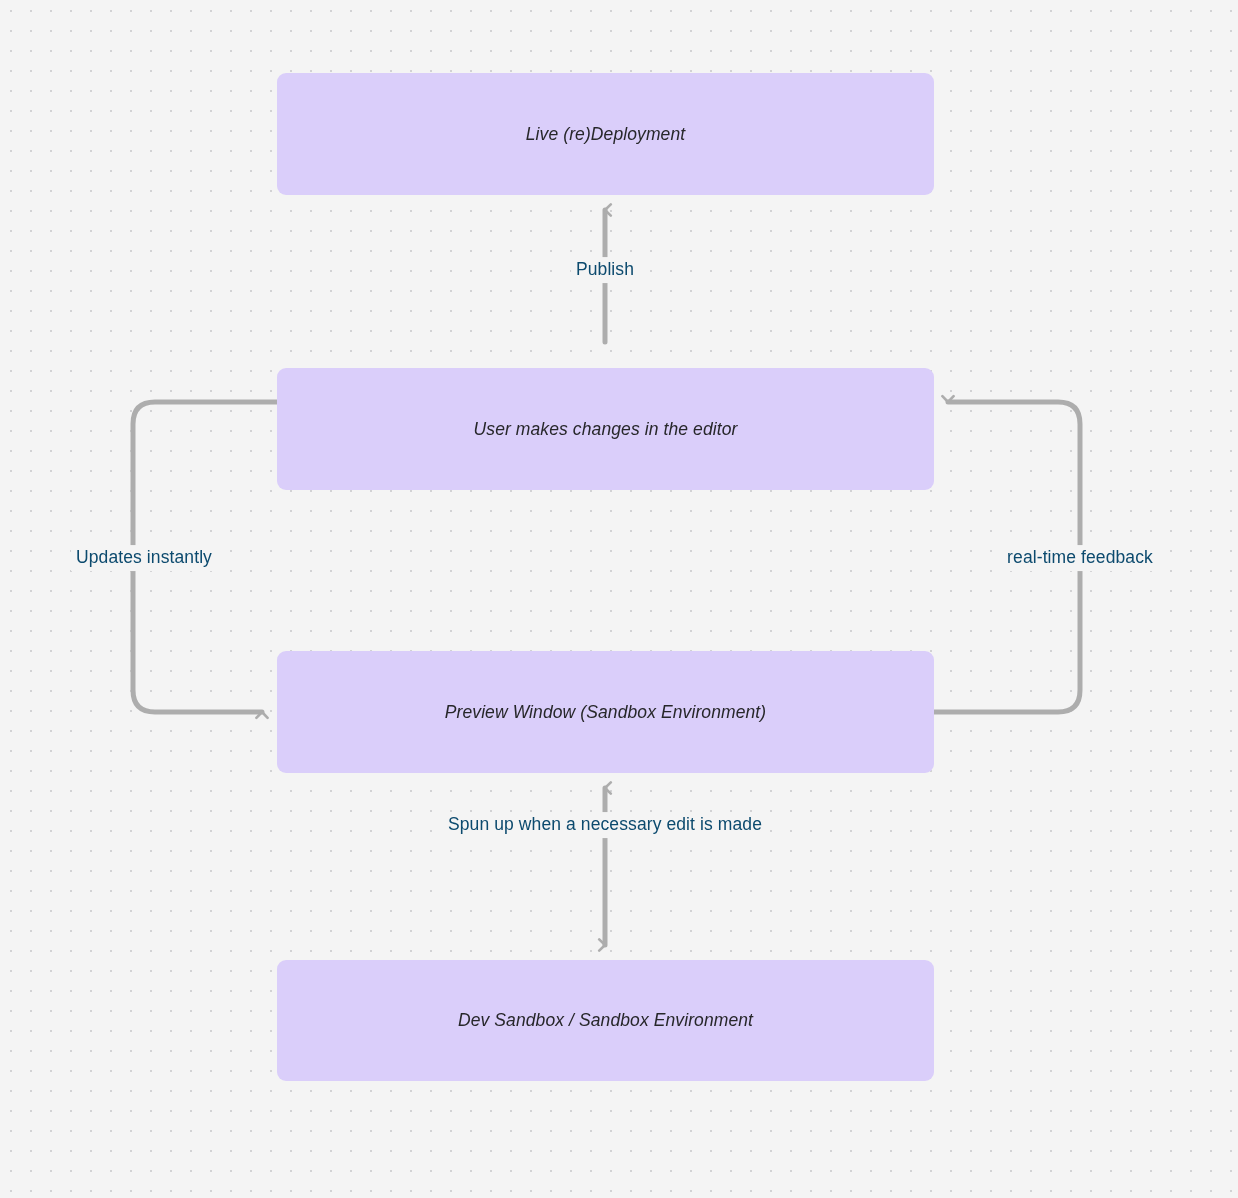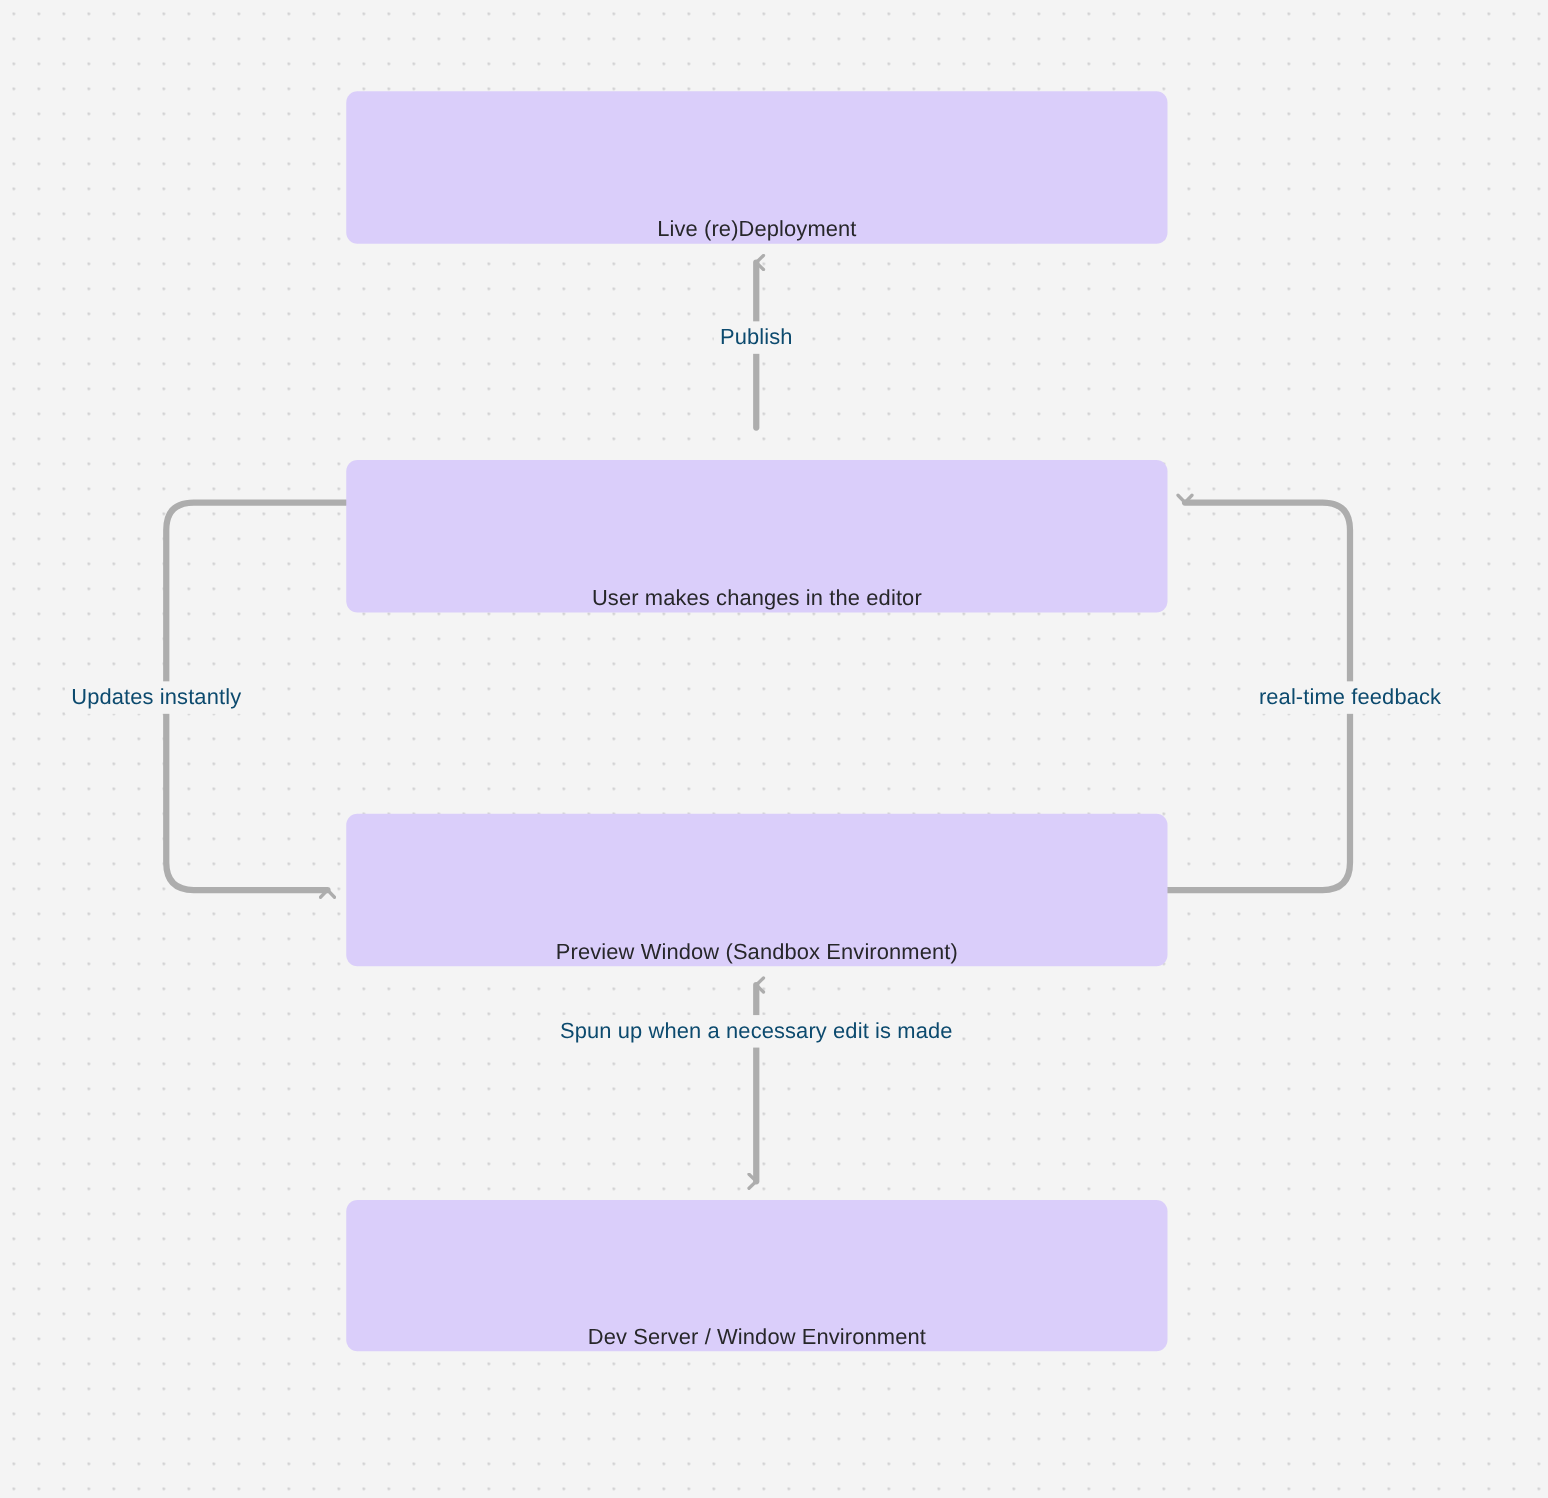--- a/index.html
+++ b/index.html
@@ -27,23 +27,24 @@
     top: 0;
     width: 1238px;
     height: 1198px;
     pointer-events: none;
   }
   .node {
     position: absolute;
     background: #DACEFA;
     border-radius: 9px;
     display: flex;
-    align-items: flex-end;
+    align-items: center;
     justify-content: center;
     box-sizing: border-box;
+    font-style: italic;
   }
   .node-label {
     font-size: 17.5px;
     color: #27272a;
     letter-spacing: 0.1px;
     text-align: center;
     line-height: 1.3;
     white-space: nowrap;
   }
   .edge-label {
@@ -93,24 +94,24 @@
 
   <div class="node" style="left:277px; top:342px; width:657px; height:122px;margin-top:26px;">
     <span class="node-label">User makes changes in the editor</span>
   </div>
 
   <div class="node" style="left:277px; top:651px; width:657px; height:122px;">
     <span class="node-label">Preview Window (Sandbox Environment)</span>
   </div>
 
   <div class="node" style="left:277px; top:960px; width:657px; height:121px;">
-    <span class="node-label">Dev Server / Window Environment</span>
+    <span class="node-label">Dev Sandbox / Sandbox Environment</span>
   </div>
 
   <div class="edge-label" style="left:605px; top:270px;">Publish</div>
 
-  <div class="edge-label" style="left:125px; top:558px;">Updates instantly</div>
+  <div class="edge-label" style="left:144px; top:558px;">Updates instantly</div>
 
   <div class="edge-label" style="left:1080px; top:558px;">real-time feedback</div>
 
   <div class="edge-label" style="left:605px; top:825px;">Spun up when a necessary edit is made</div>
 
 </div>
 
 </body></html>

